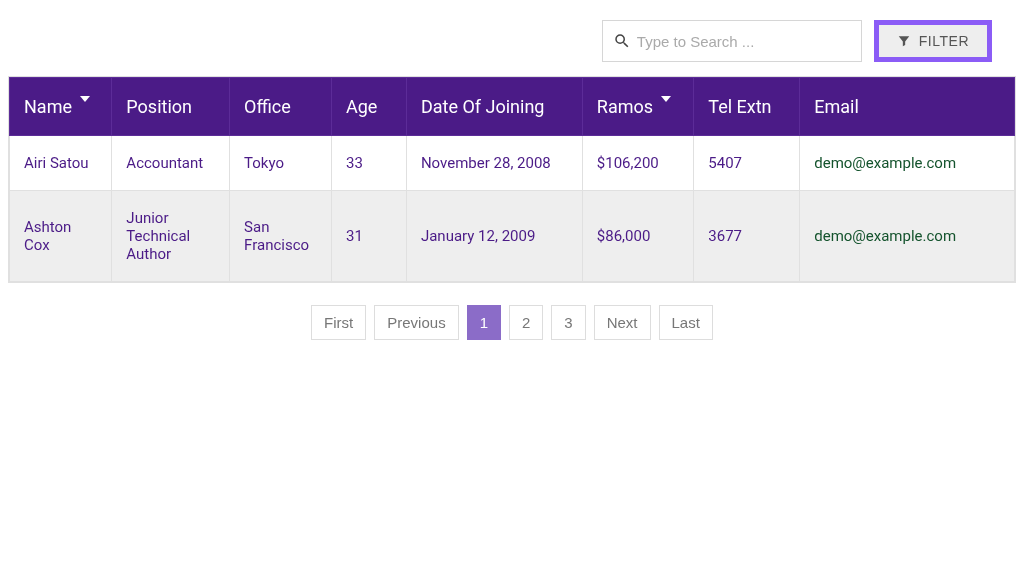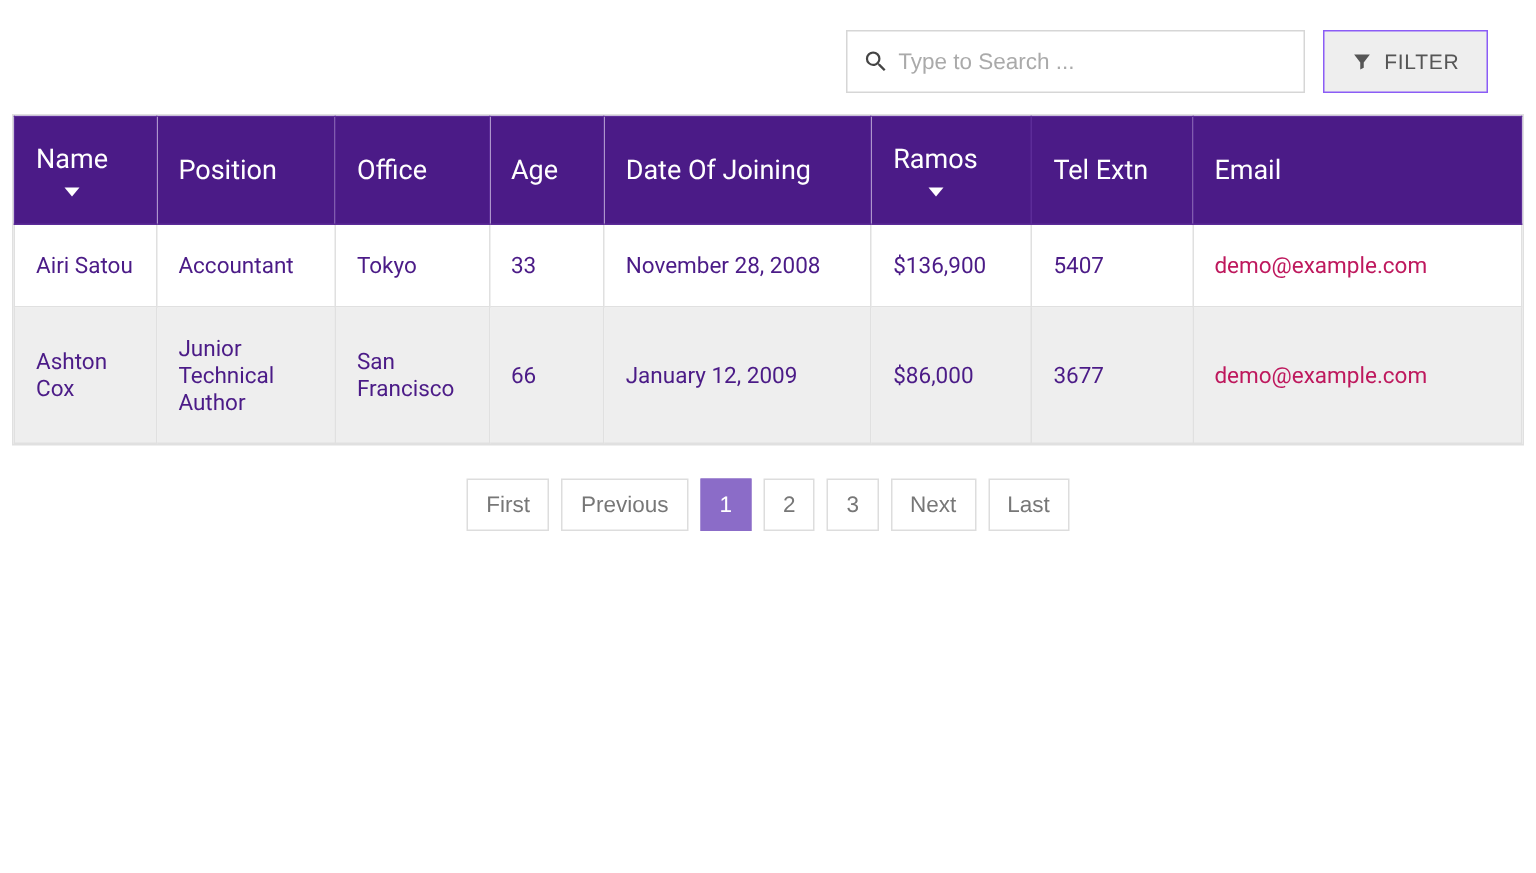--- a/index.html
+++ b/index.html
@@ -16,39 +16,39 @@
       gap: 12px;
       margin-bottom: 14px;
       padding-right: 24px;
     }
     .search-box {
       display: flex;
       align-items: center;
       border: 1px solid #d6d6d6;
       background: #fff;
       height: 42px;
-      width: 306px;
+      width: 260px;
       padding: 0 10px;
     }
     .search-box svg { flex-shrink: 0; }
     .search-box input {
       border: none;
       outline: none;
       font-size: 15px;
       color: #999;
       margin-left: 6px;
       width: 100%;
     }
     .search-box input::placeholder { color: #aaa; }
     .filter-btn {
       display: flex;
       align-items: center;
       gap: 8px;
       background: #eee;
-      border: 1px solid #8b5cf6;
+      border: 5px solid #8b5cf6;
       height: 42px;
       padding: 0 18px;
       color: #555;
       font-size: 14px;
       letter-spacing: 0.5px;
       cursor: pointer;
     }
     .table-scroll {
       overflow-x: scroll;
       border: 1px solid #e0e0e0;
@@ -66,32 +66,32 @@
       overflow: hidden;
     }
     th {
       background: #4b1b87;
       color: #fff;
       font-weight: 400;
       font-size: 18px;
       white-space: nowrap;
       border: 1px solid #5c2c98;
     }
-    .th-inner { display: inline-flex; align-items: center; gap: 8px; flex-direction: column; }
+    .th-inner { display: inline-flex; align-items: flex-start; gap: 8px; }
     .sort-caret {
       display: inline-block;
       width: 0; height: 0;
       border-left: 5px solid transparent;
       border-right: 5px solid transparent;
       border-top: 6px solid #fff;
     }
     tbody tr:nth-child(odd) td { background: #fff; }
     tbody tr:nth-child(even) td { background: #eeeeee; }
     td { color: #4b1b87; margin-top: 44px; }
-    td.link { color: #be185d; }
+    td.link { color: #14532d; }
     .pagination {
       display: flex;
       justify-content: center;
       gap: 8px;
       margin-top: 22px;
     }
     .page-btn {
       border: 1px solid #ddd;
       background: #fff;
       color: #777;
@@ -200,29 +200,29 @@
         </th>
       </tr>
     </thead>
     <tbody>
       <tr>
         <td>Airi Satou</td>
         <td>Accountant</td>
         <td>Tokyo</td>
         <td>33</td>
         <td>November 28, 2008</td>
-        <td>$136,900</td>
+        <td>$106,200</td>
         <td>5407</td>
         <td class="link">demo@example.com</td>
       </tr>
       <tr>
         <td>Ashton Cox</td>
         <td>Junior Technical Author</td>
         <td>San Francisco</td>
-        <td>66</td>
+        <td>31</td>
         <td>January 12, 2009</td>
         <td>$86,000</td>
         <td>3677</td>
         <td class="link">demo@example.com</td>
       </tr>
     </tbody>
   </table>
 </div>
 
 <div class="pagination">

